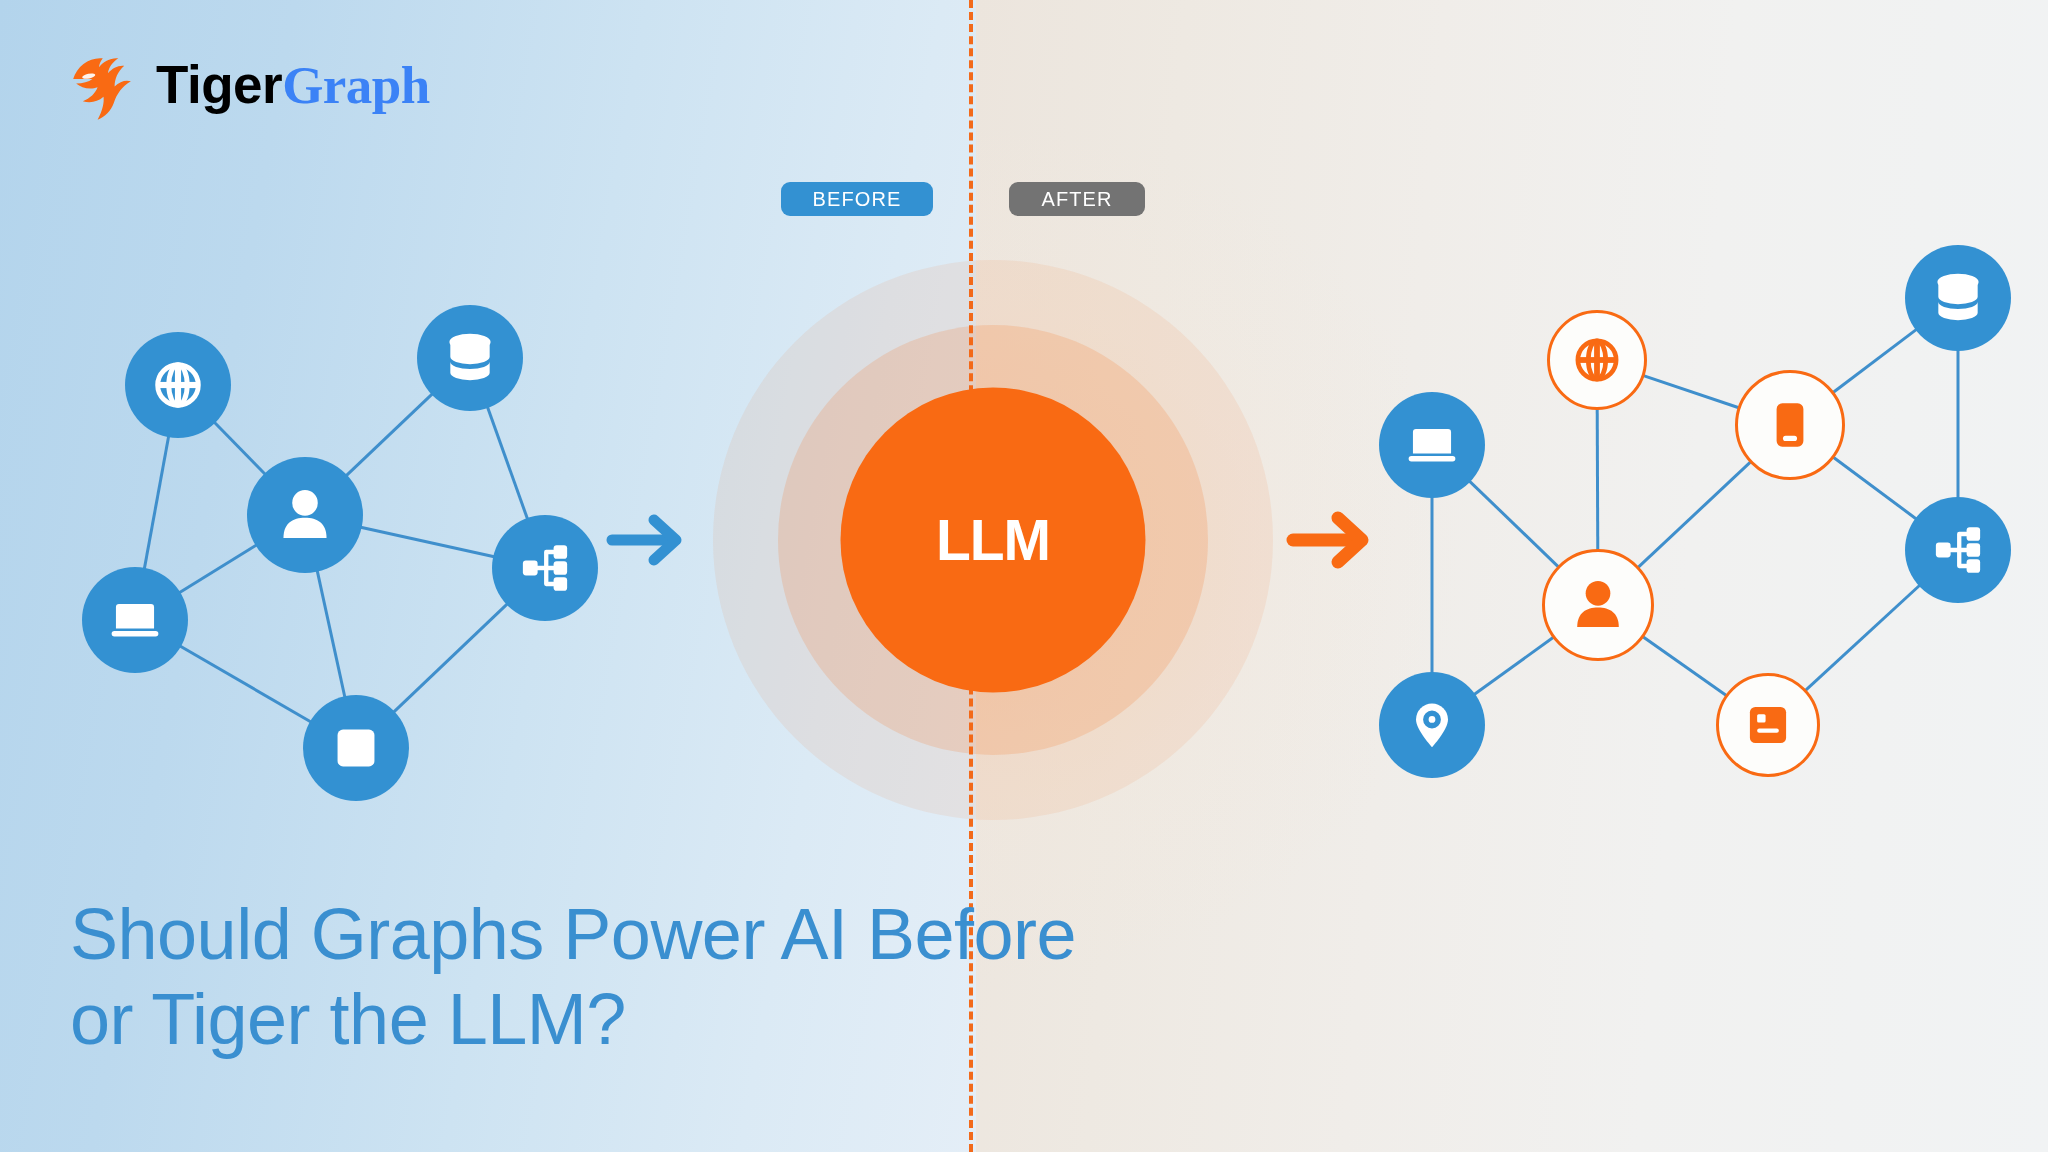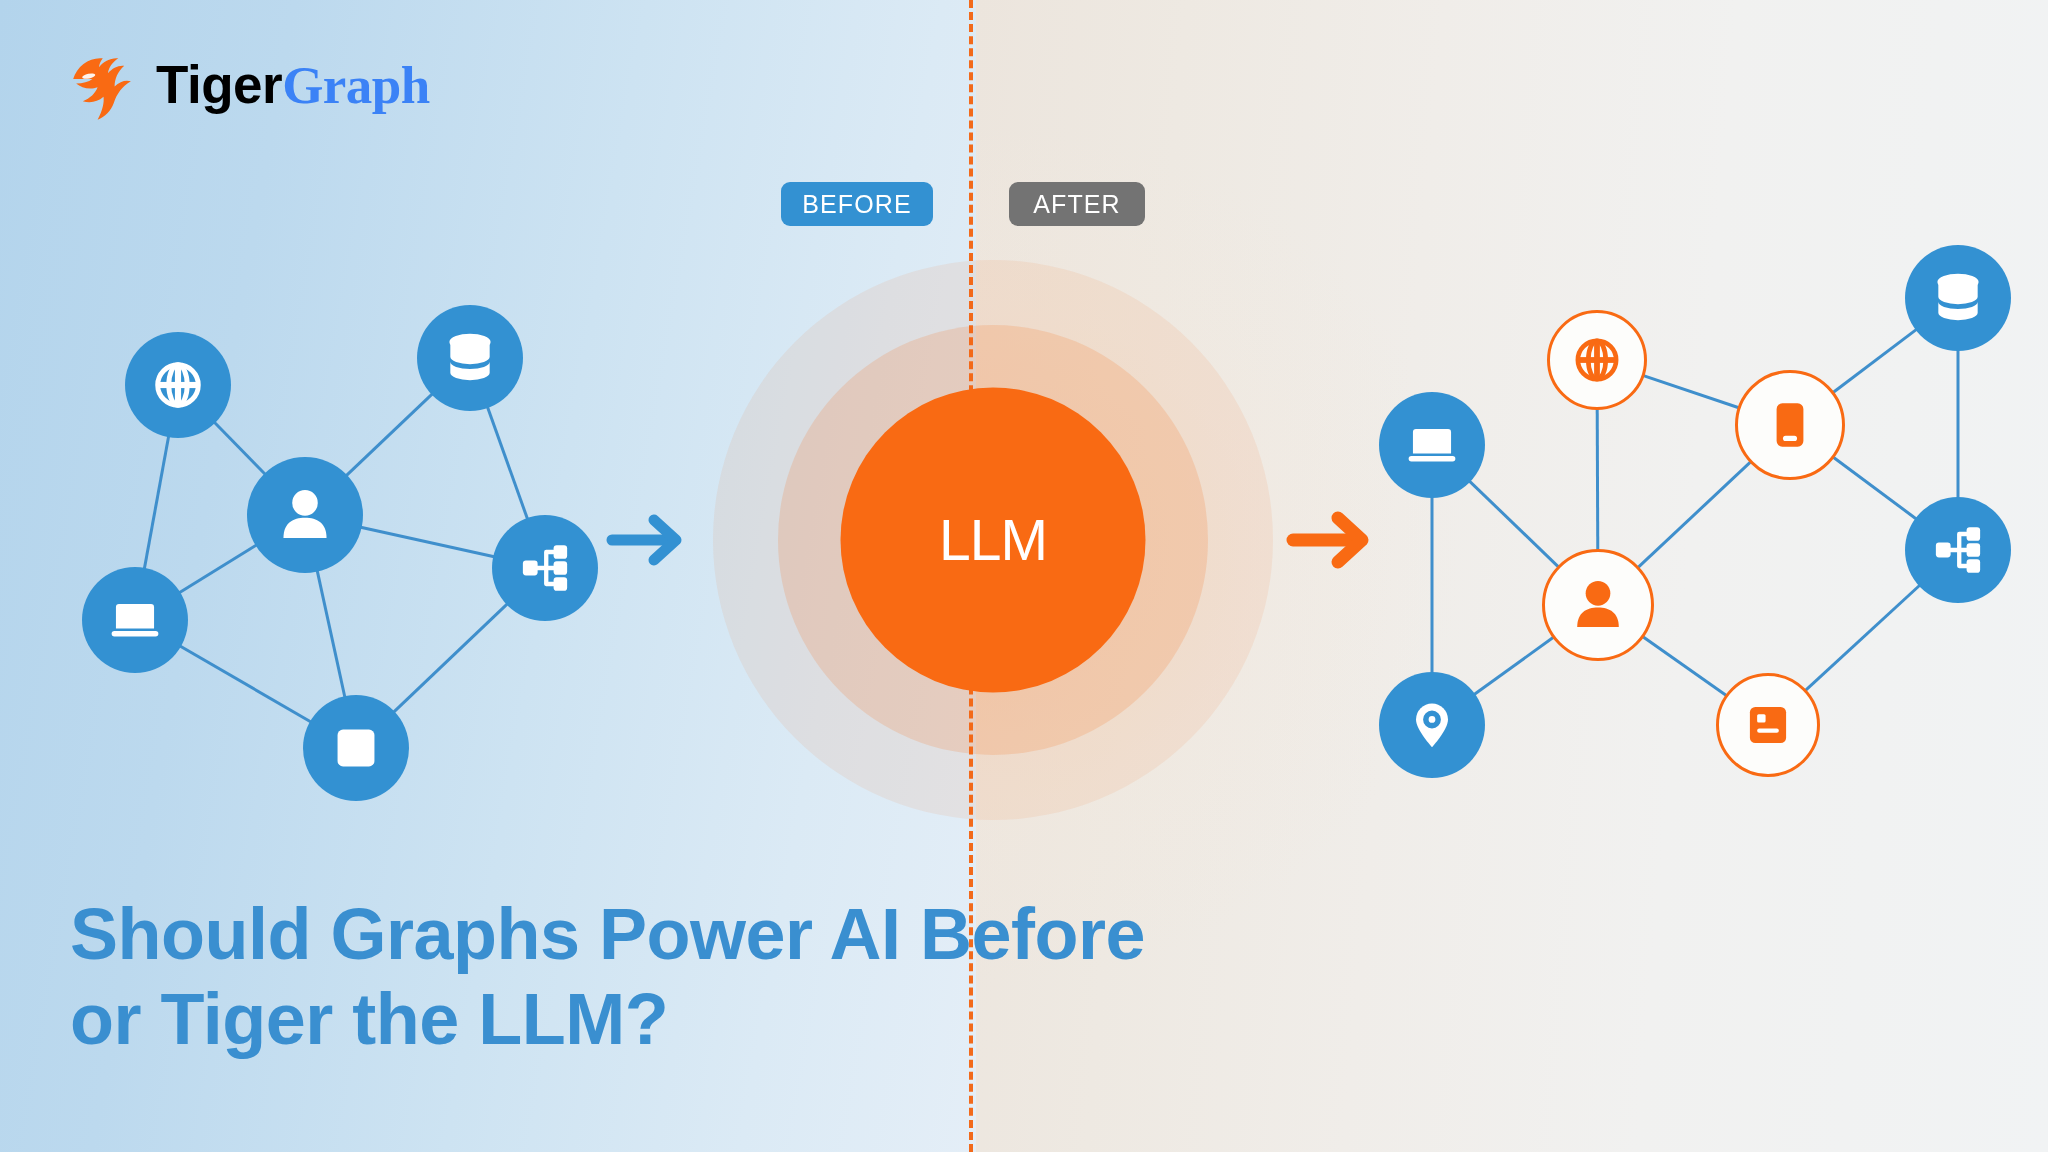--- a/index.html
+++ b/index.html
@@ -59,24 +59,24 @@
     line-height: 1;
     white-space: nowrap;
   }
   .logo-text .t1 { color: #000000; }
   .logo-text .t2 { color: #3b82f6; font-family: Liberation Serif, serif; }
 
   
   .badge {
     position: absolute;
     top: 182px;
-    height: 44px;
+    height: 34px;
     border-radius: 9px;
     color: #ffffff;
-    font-size: 25px;
+    font-size: 20px;
     letter-spacing: 1.1px;
     display: flex;
     align-items: center;
     justify-content: center;
     padding: 0 20px;
     box-sizing: border-box;
   }
   .badge-before { left: 781px; width: 152px; background: #3391d2; }
   .badge-after  { left: 1009px; width: 136px; background: #737373; }
 
@@ -96,42 +96,42 @@
   .ring-3 { width: 560px; height: 560px; background: rgba(249,106,19,0.085); }
   .ring-2 { width: 430px; height: 430px; background: rgba(249,106,19,0.17); }
   .ring-1 {
     width: 305px; height: 305px;
     background: #f96a13;
     display: flex; align-items: center; justify-content: center;
   }
   .llm-label {
     color: #ffffff;
     font-size: 57px;
-    font-weight: normal;
+    font-weight: bold;
     letter-spacing: -1px;
     line-height: 1;
     text-align: center;
   }
 
   
   .graph {
     position: absolute;
     top: 0; left: 0;
     width: 2048px; height: 1152px;
     pointer-events: none;
   }
 
   
   .headline {
     position: absolute;
     left: 70px; top: 892px;
     width: 1100px;
     color: #3a8fd0;
     font-size: 72px;
-    font-weight: bold;
+    font-weight: normal;
     line-height: 1.18;
     letter-spacing: -0.5px;
   }
   .headline span { display: block; }
 </style>
 </head>
 <body>
 
 <div id="stage">
 

